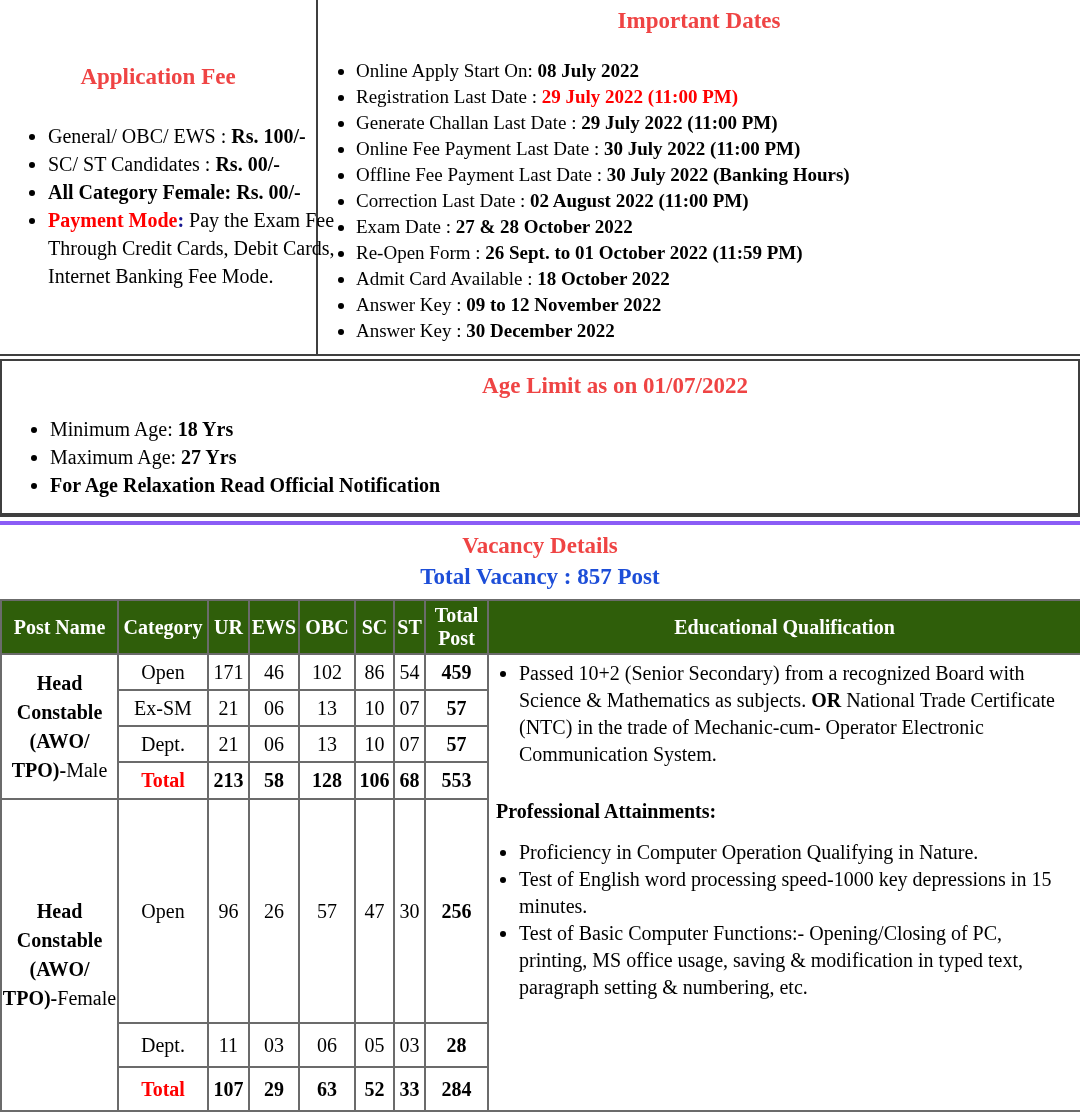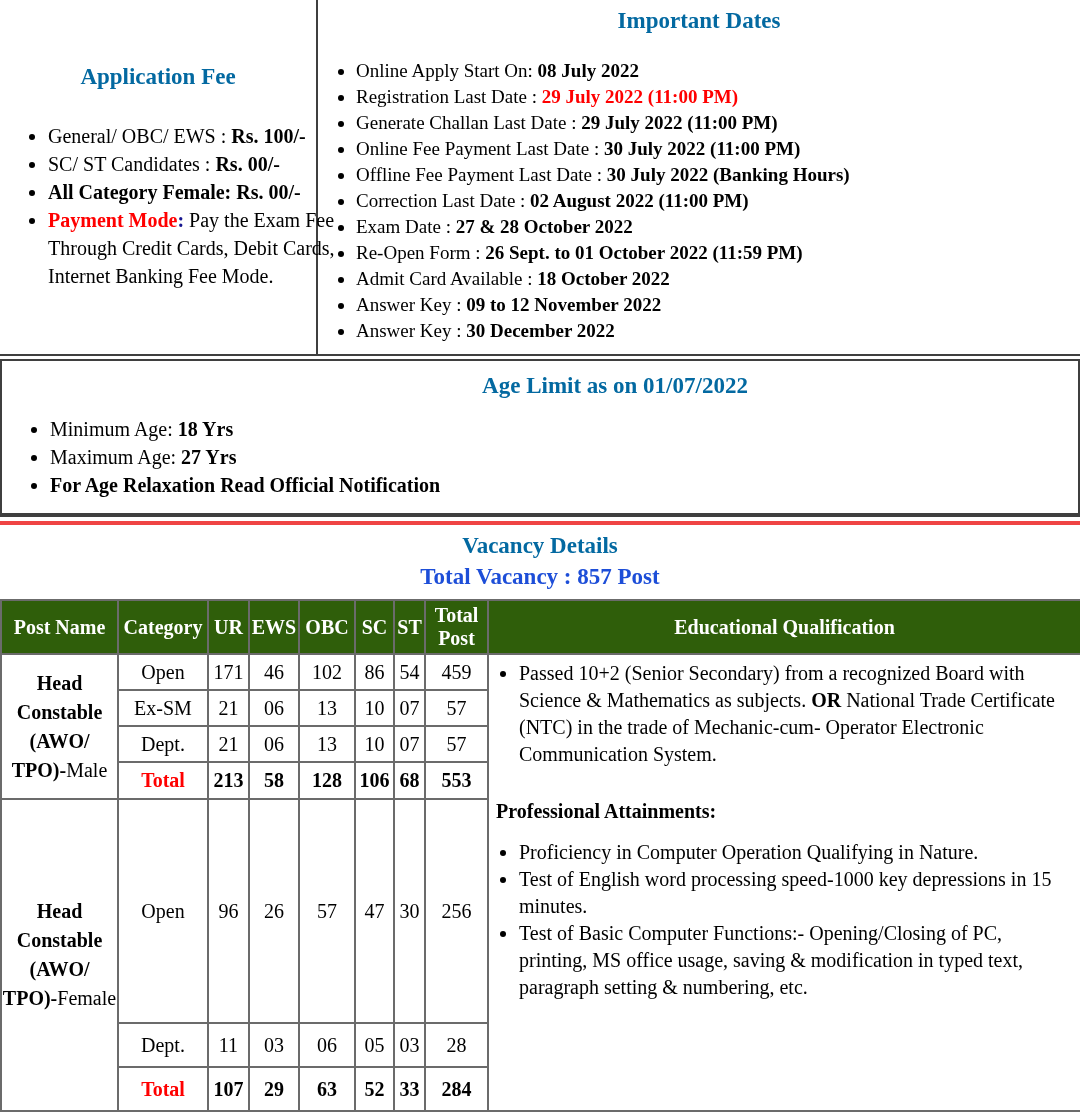--- a/index.html
+++ b/index.html
@@ -3,21 +3,21 @@
 <meta charset="utf-8">
 <style>
   * { box-sizing: border-box; }
   html, body { margin: 0; padding: 0; }
   body {
     width: 1080px; height: 1116px; overflow: hidden;
     background: #ffffff; color: #000000;
     font-family: "Liberation Serif", "DejaVu Serif", serif;
   }
   .section-title {
-    color: #0369a1; font-size: 23px; font-weight: bold;
+    color: #ef4444; font-size: 23px; font-weight: bold;
     text-align: center; margin: 0;
   }
   b { font-weight: bold; }
   .c-red { color: #FF0000; }
   .c-blue { color: #16168F; }
 
   
   .top { display: flex; height: 356px; border-bottom: 2px solid #3f3f3f; }
   .col-left  { width: 318px; border-right: 2px solid #3f3f3f; padding-top: 64px; }
   .col-right { flex: 1; padding-top: 8px; }
@@ -38,40 +38,40 @@
     border: 2px solid #3f3f3f; border-bottom-width: 4px;
     padding-top: 12px;
   }
   .age .section-title { margin-left: 150px; }
   .age-list {
     margin: 16px 0 0 0; padding-left: 48px;
     font-size: 20px; line-height: 28px;
   }
 
   
-  .vacancy { margin-top: 4px; border-top: 4px solid #ef4444; padding-top: 8px; }
+  .vacancy { margin-top: 4px; border-top: 4px solid #8b5cf6; padding-top: 8px; }
   .vacancy-subtitle {
     color: #1d4ed8; font-size: 23px; font-weight: bold;
     text-align: center; margin: 5px 0 0 0;
   }
   table.vtable {
     width: 1080px; border-collapse: collapse; table-layout: fixed;
     margin-top: 9px;
   }
   table.vtable th, table.vtable td { border: 2px solid #6b6b6b; padding: 0; }
   table.vtable thead th {
     background: #2F5E0A; color: #ffffff;
     font-size: 20px; font-weight: bold; height: 54px;
     padding: 2px 1px; text-align: center;
   }
   table.vtable td { font-size: 20px; text-align: center; vertical-align: middle; border-radius: 11px; }
   .post-cell b, .post-cell span { font-size: 20px; }
   .post-cell { font-weight: bold; line-height: 29px; }
   .post-cell .pn-reg { font-weight: normal; }
-  .tp { font-weight: normal; }
+  .tp { font-weight: bold; }
   tr.total-row td { font-weight: bold; }
   .total-label { color: #FF0000; font-weight: bold; }
   .r-sm  { height: 36px; }
   .r-md  { height: 37px; }
   .r-tall{ height: 224px; }
   .r-bot { height: 44px; }
   .eq-cell {
     text-align: left !important; vertical-align: top !important;
     padding: 5px 12px 0 6px !important;
     font-size: 20px; line-height: 27px;

